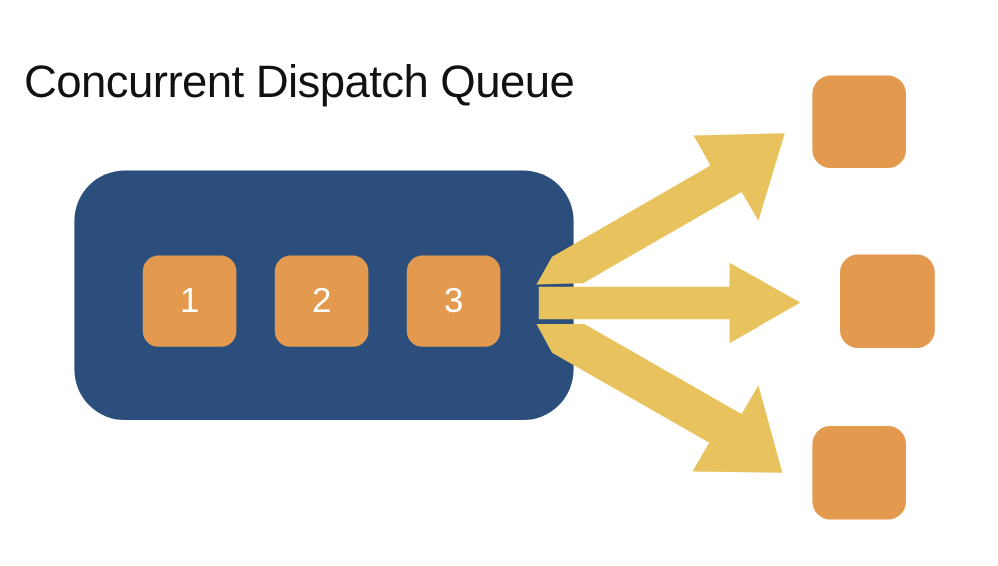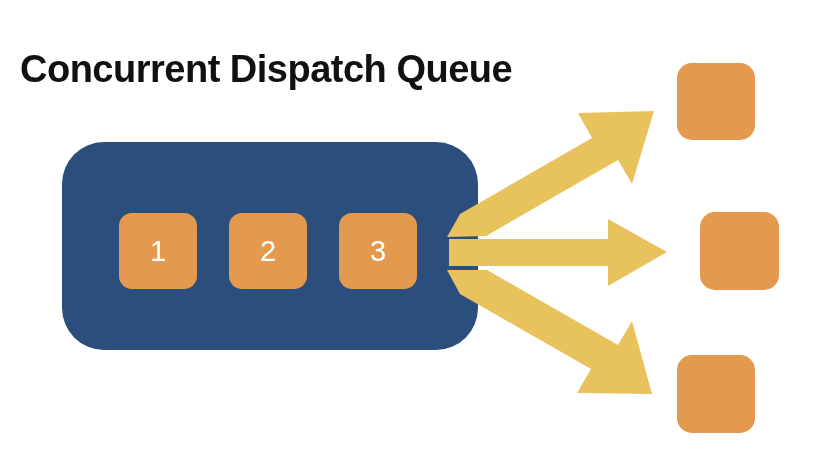--- a/index.html
+++ b/index.html
@@ -15,21 +15,21 @@
     width: 832px;
     height: 472px;
     background: #ffffff;
     overflow: hidden;
   }
   #diagram-title {
     position: absolute;
     left: 20px;
     top: 50px;
     font-size: 38px;
-    font-weight: bold;
+    font-weight: normal;
     letter-spacing: -0.5px;
     color: #111111;
     line-height: 1;
     white-space: nowrap;
   }
   #queue-container {
     position: absolute;
     left: 62px;
     top: 142px;
     width: 416px;

